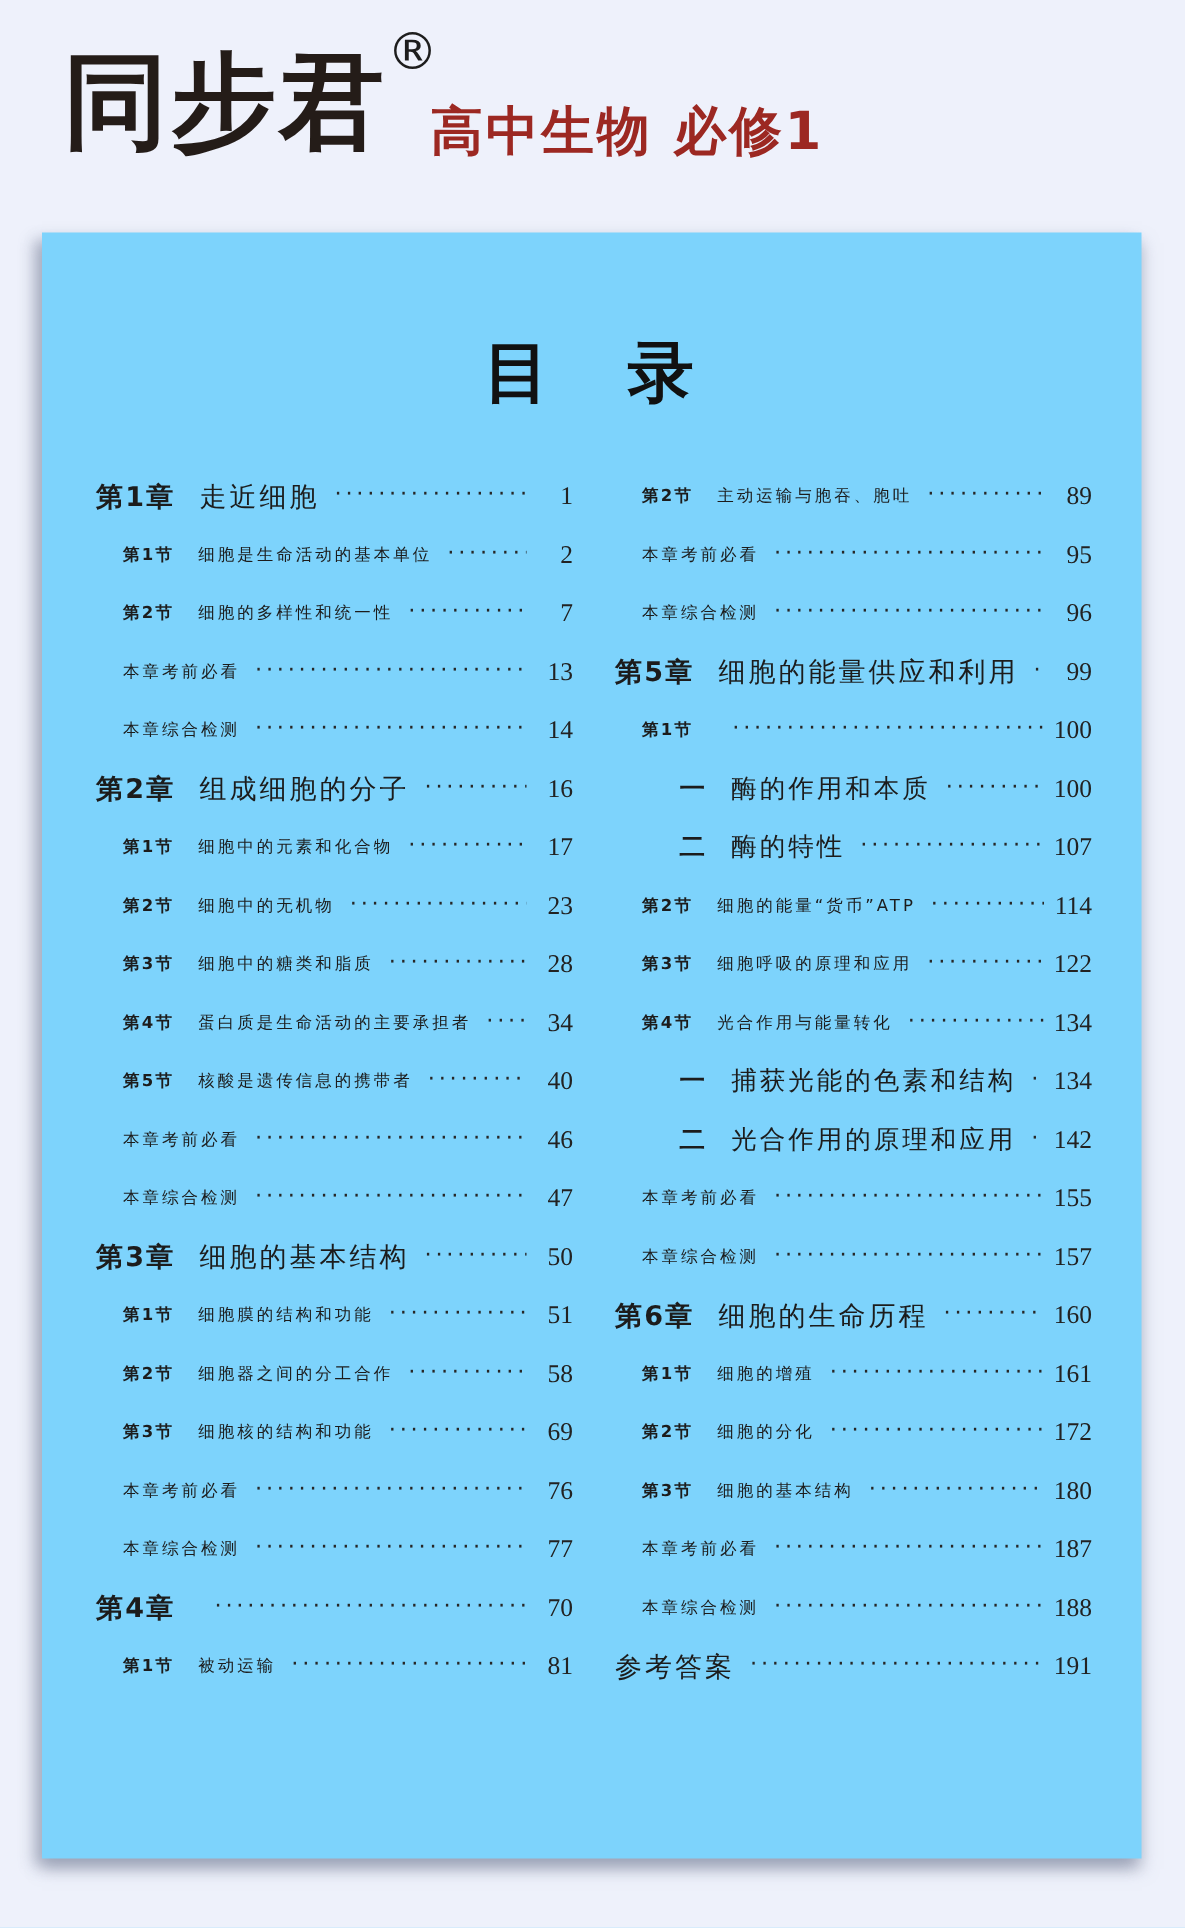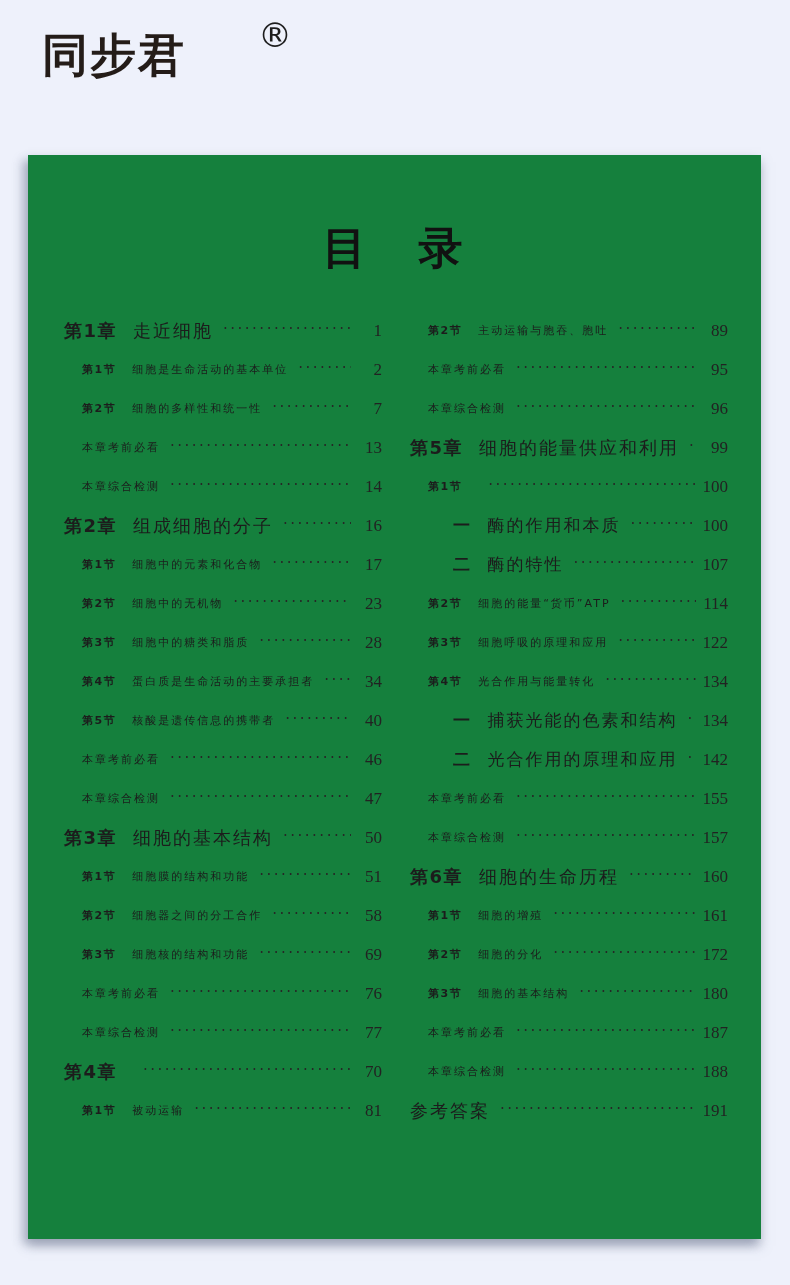--- a/index.html
+++ b/index.html
@@ -14,21 +14,21 @@
     height: 1285px;
     background: #eef1fb;
     overflow: hidden;
   }
 
   
   .brand-logo {
     position: absolute;
     left: 42px;
     top: 30px;
-    font-size: 46px;
+    font-size: 70px;
     font-weight: 900;
     color: #241c18;
     letter-spacing: 2px;
     line-height: 1.1;
     font-family: "DejaVu Sans", sans-serif;
   }
   .reg-mark {
     position: absolute;
     left: 258px;
     top: 18px;
@@ -48,21 +48,21 @@
     line-height: 1.2;
   }
 
   
   .content-card {
     position: absolute;
     left: 28px;
     top: 155px;
     width: 733px;
     height: 1084px;
-    background: #15803d;
+    background: #7dd3fc;
     box-shadow: -6px 5px 9px rgba(125, 133, 158, 0.45),
                  0 7px 10px rgba(125, 133, 158, 0.50);
   }
 
   .toc-title {
     position: absolute;
     left: 0;
     top: 64px;
     width: 100%;
     text-align: center;
@@ -143,20 +143,21 @@
     color: #222222;
   }
 </style>
 </head>
 <body>
 
 <div class="canvas">
 
   <div class="brand-logo">同步君</div>
   <div class="reg-mark">®</div>
+  <div class="brand-subtitle">高中生物 必修1</div>
 
   <div class="content-card">
     <div class="toc-title">目　录</div>
 
     <div class="toc-columns">
       <div class="toc-col" id="toc-col-left">
           <div class="toc-row lvl0">
             <span class="prefix">第1章</span>
             <span class="label">走近细胞</span>
             <span class="leader">··························································································</span>

